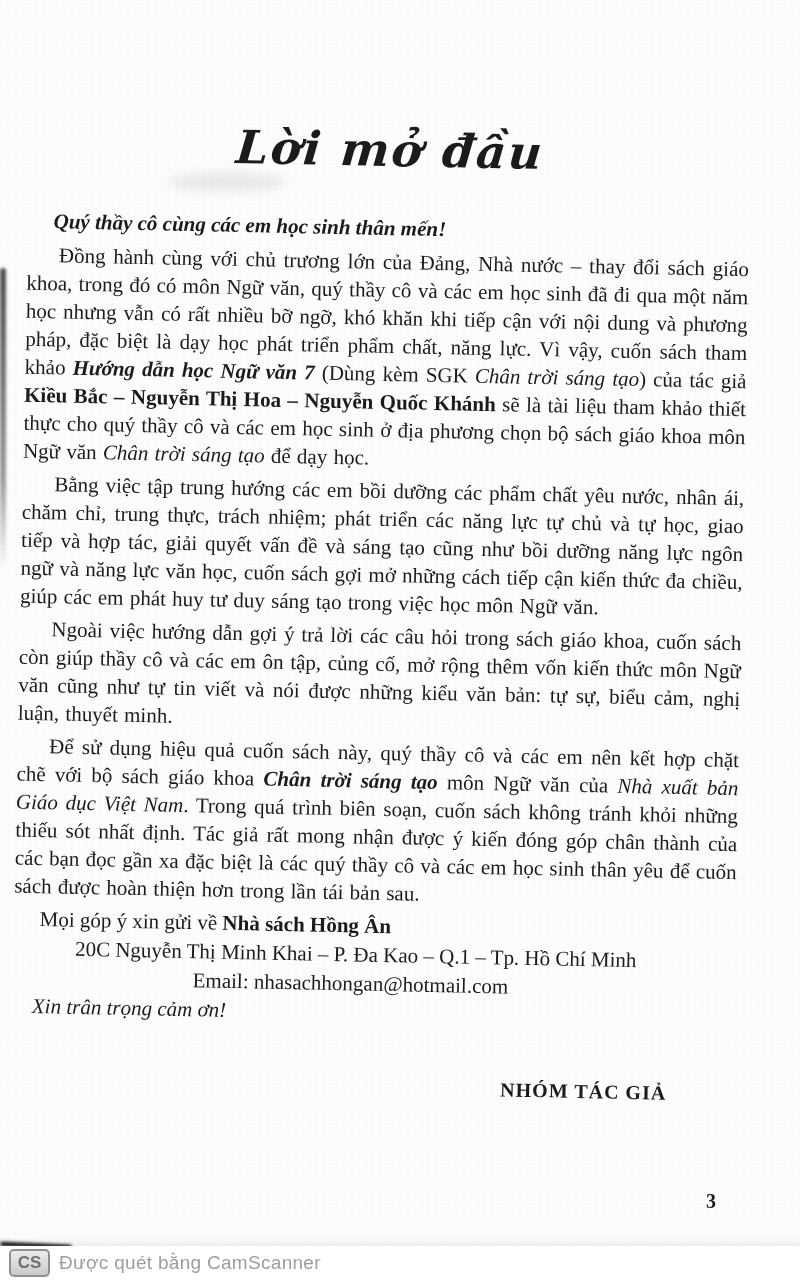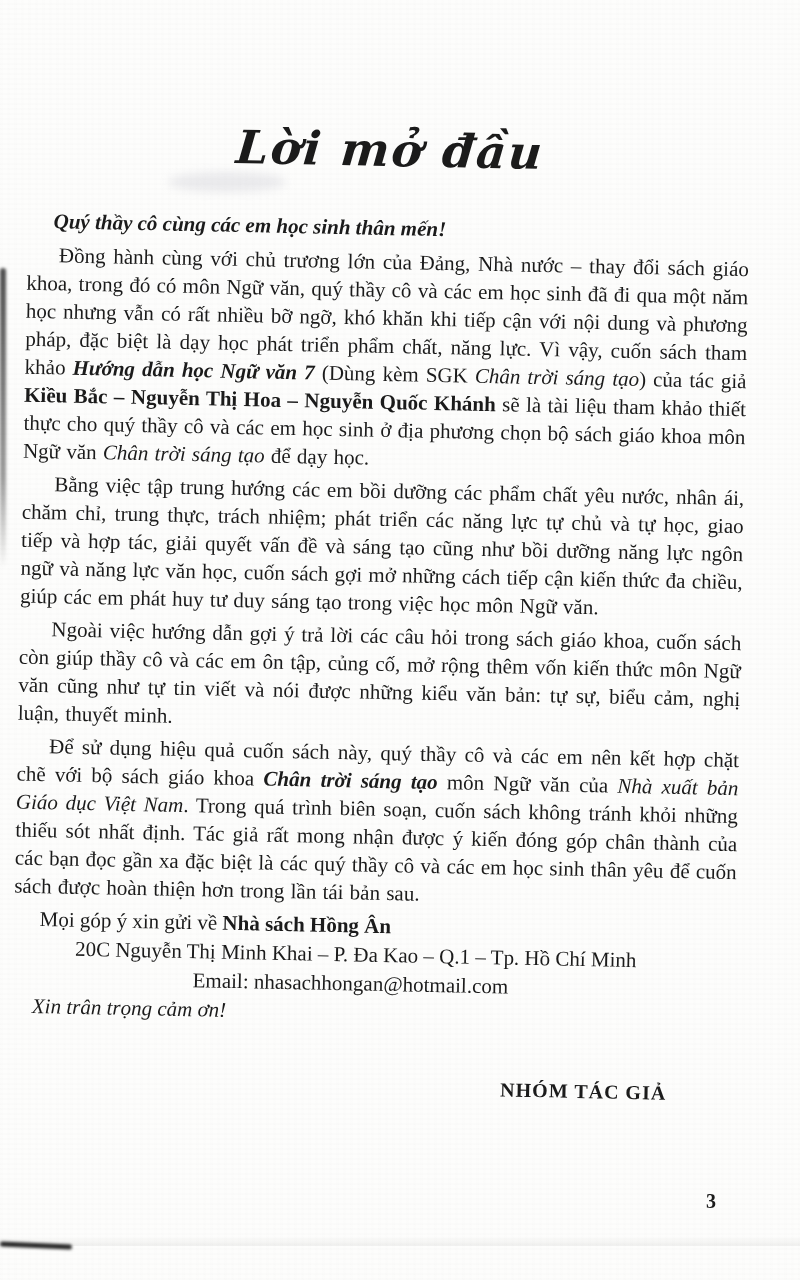--- a/index.html
+++ b/index.html
@@ -195,13 +195,17 @@
     <p class="thanks">Xin trân trọng cảm ơn!</p>
 
     <p class="signature">NHÓM TÁC GIẢ</p>
   </div>
 
   <div class="page-num">3</div>
 
   <div class="shade-bottom"></div>
   <div class="streak-bottom"></div>
 
+  <div class="scanner-bar">
+    <span class="cs-badge">CS</span>
+    <span class="scanner-text">Được quét bằng CamScanner</span>
+  </div>
 </div>
 
 </body></html>

